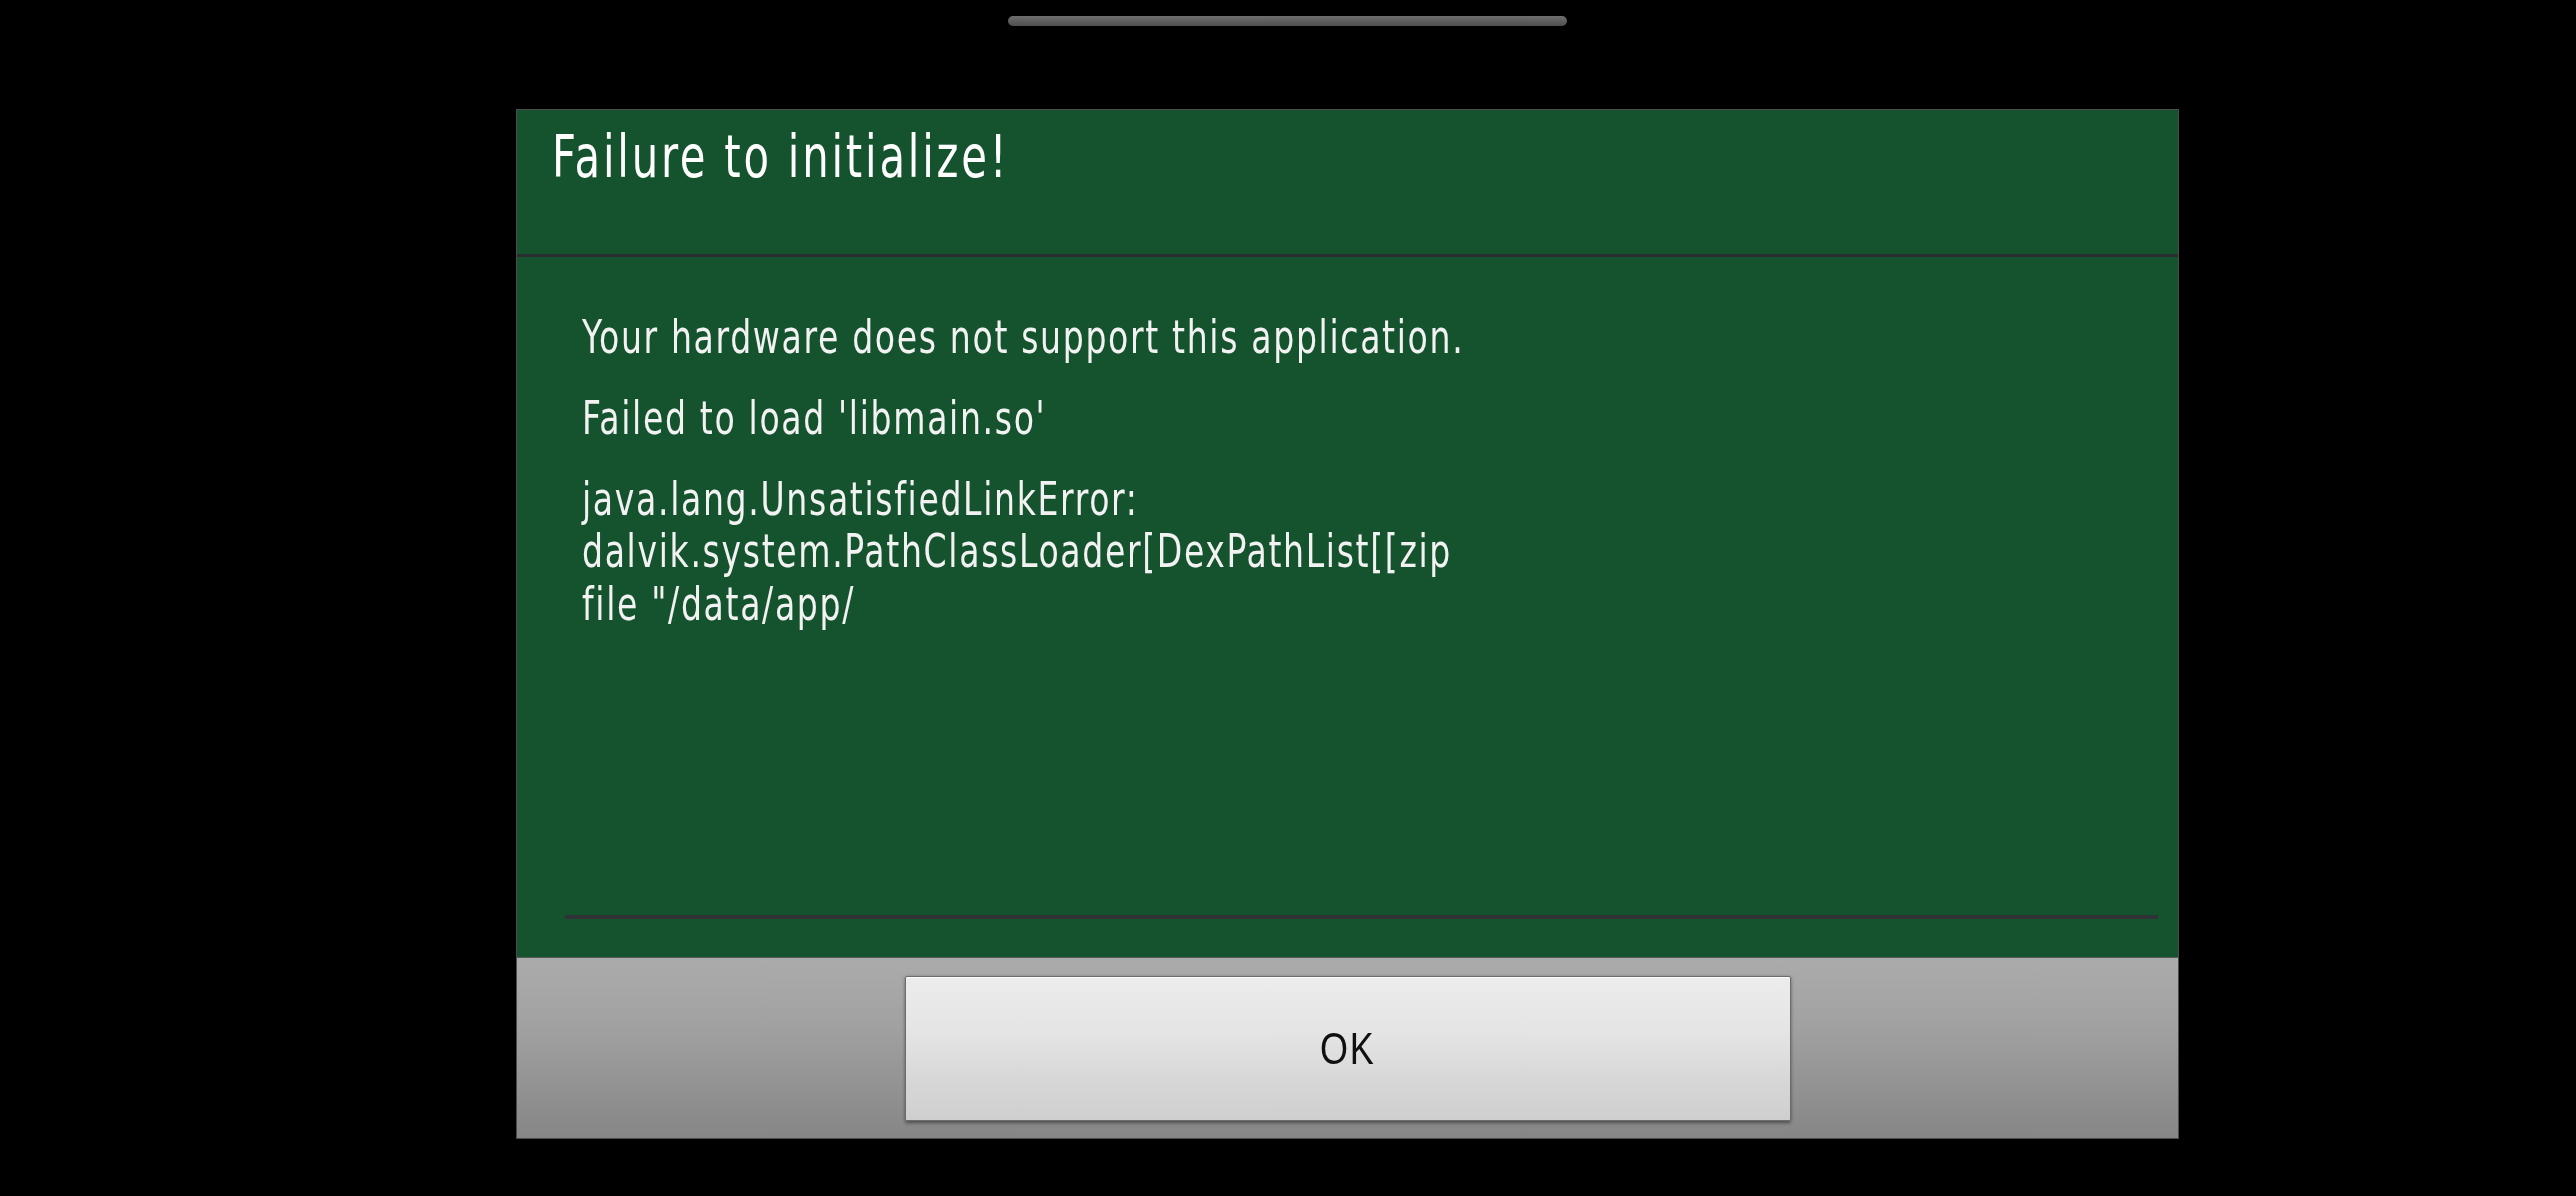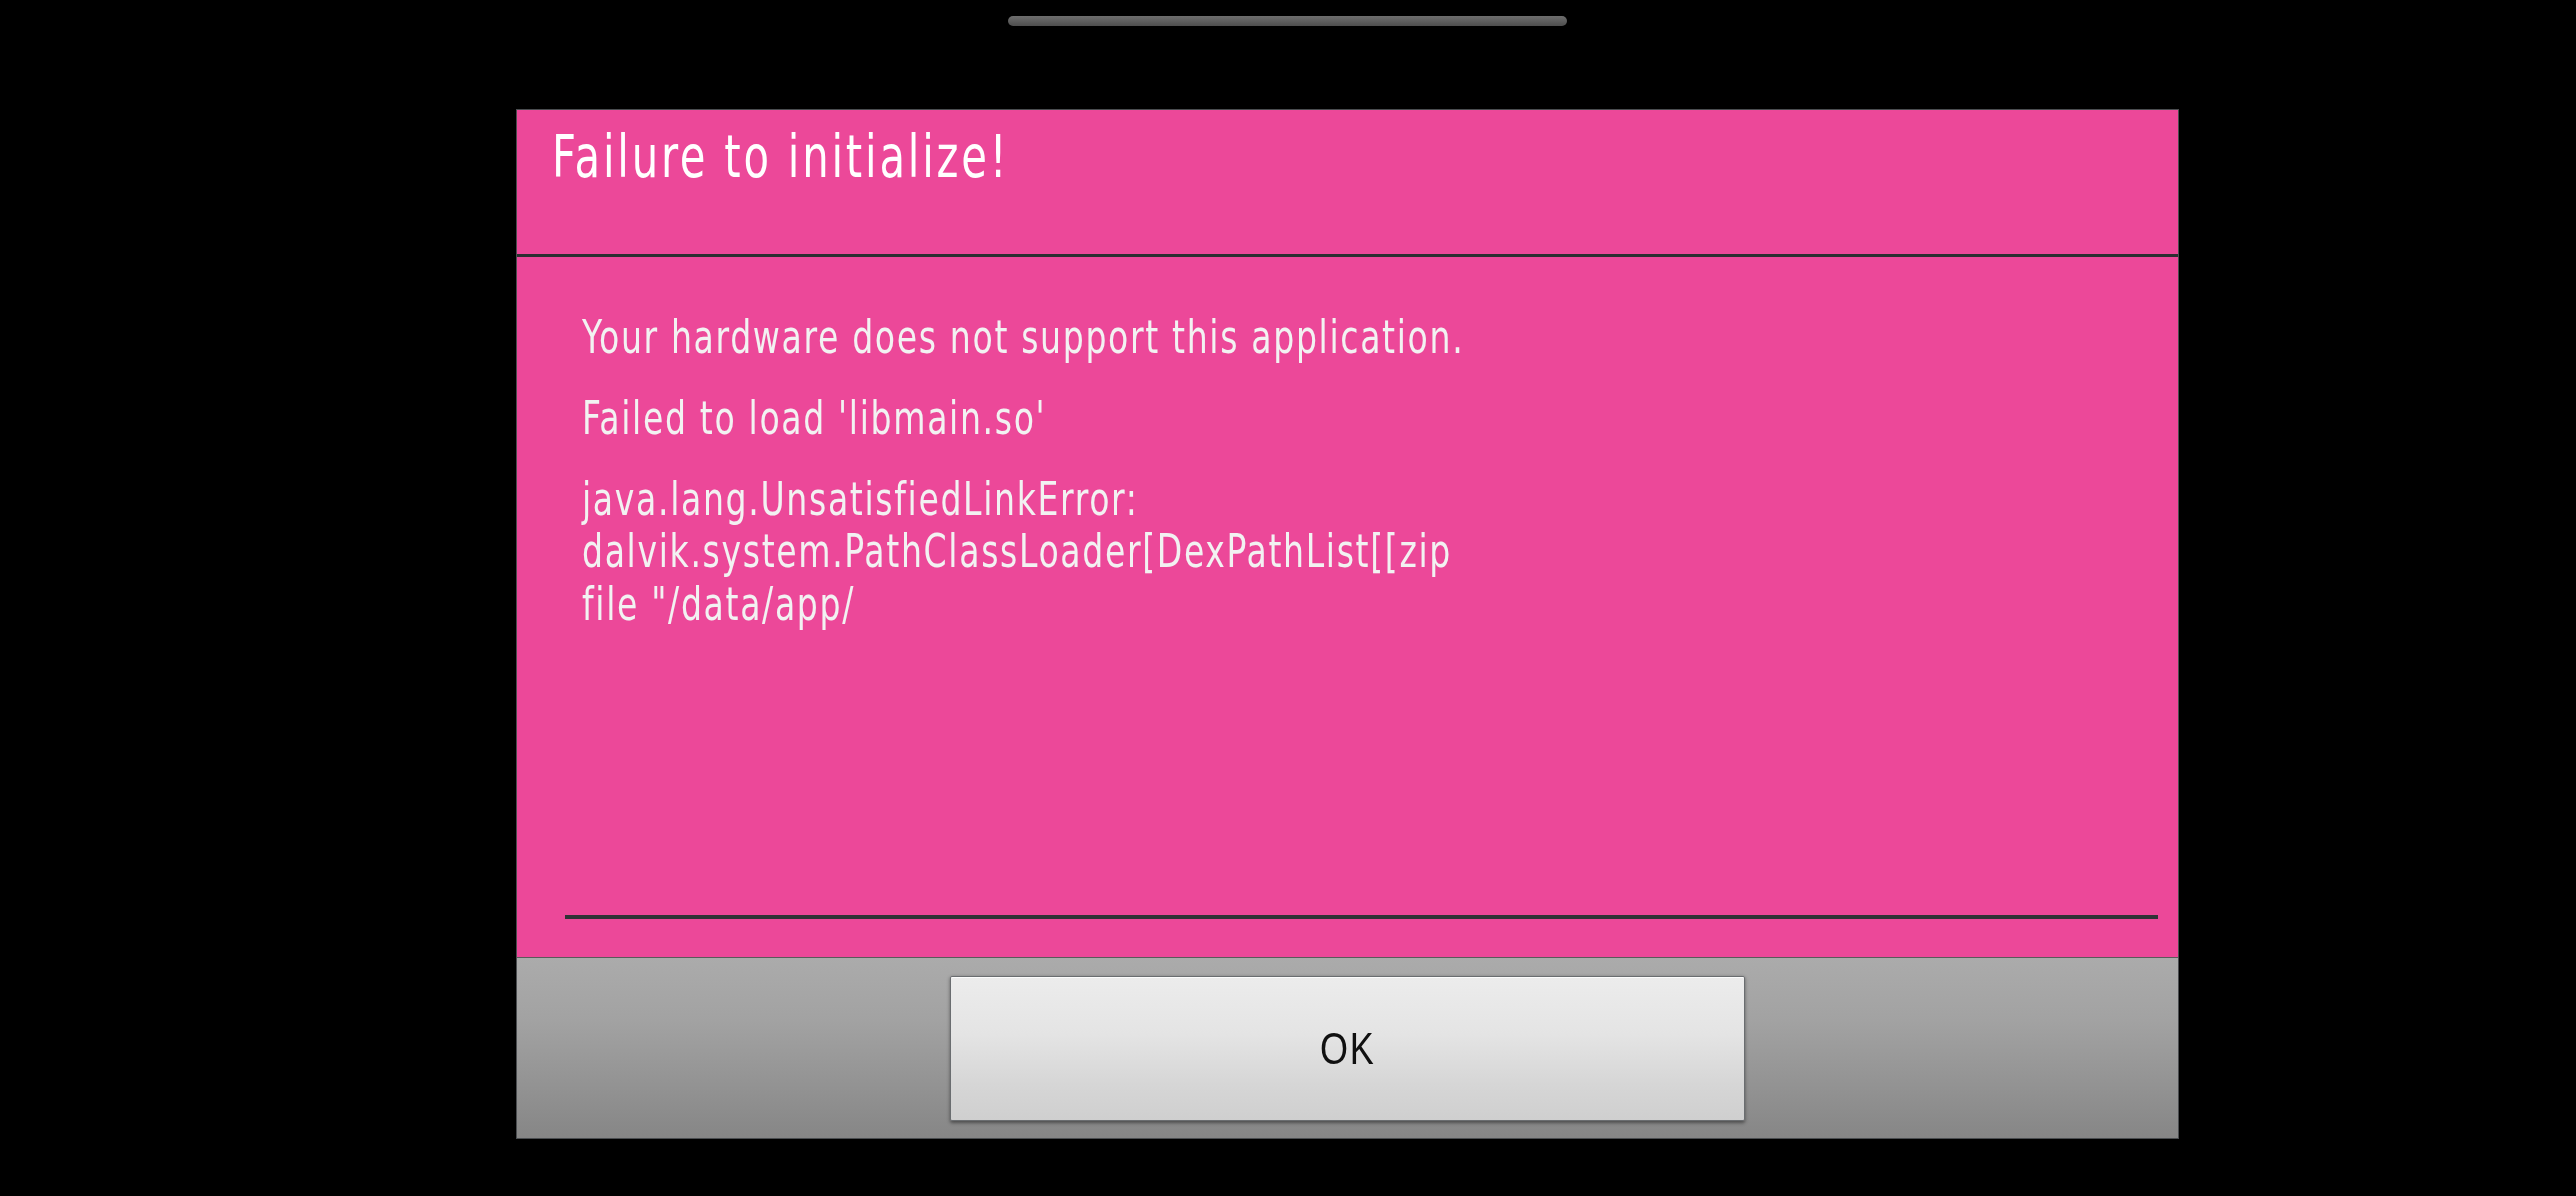--- a/index.html
+++ b/index.html
@@ -27,21 +27,21 @@
     box-shadow: 0 0.9px 0 rgba(0,0,0,0.6);
   }
 
   
   #dialog {
     position: absolute;
     left: 516px;
     top: 109px;
     width: 1663px;
     height: 1030px;
-    background: #ec4899;
+    background: #14532d;
     border: 1.9px solid #4a4d50;
     box-sizing: border-box;
     display: flex;
     flex-direction: column;
   }
 
   #dialog-title-area {
     height: 147px;
     flex: 0 0 auto;
     position: relative;
@@ -110,21 +110,21 @@
     height: 180px;
     background: linear-gradient(to bottom, #ababab 0%, #a2a2a2 35%, #919191 75%, #868686 100%);
     border-top: 0.9px solid #5a5a5a;
     display: flex;
     align-items: center;
     justify-content: center;
     position: relative;
   }
 
   #ok-button {
-    width: 795px;
+    width: 886px;
     height: 145px;
     margin-top: 1.9px;
     background: linear-gradient(to bottom, #ececec 0%, #e4e4e4 40%, #d6d6d6 75%, #cfcfcf 100%);
     border: 1.9px solid #6a6d70;
     border-radius: 1.9px;
     box-shadow: 0 1.9px 3.7px rgba(0,0,0,0.45), inset 0 0.9px 0 rgba(255,255,255,0.85);
     display: flex;
     align-items: center;
     justify-content: center;
     cursor: pointer;

